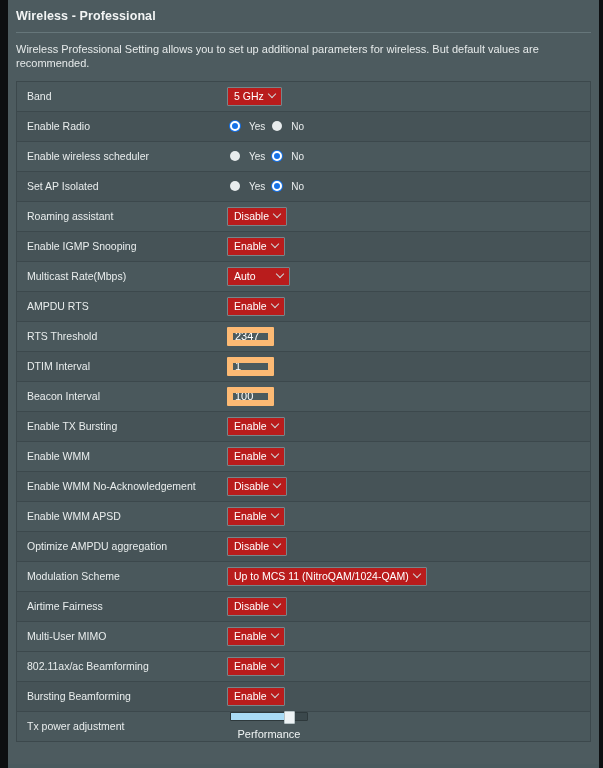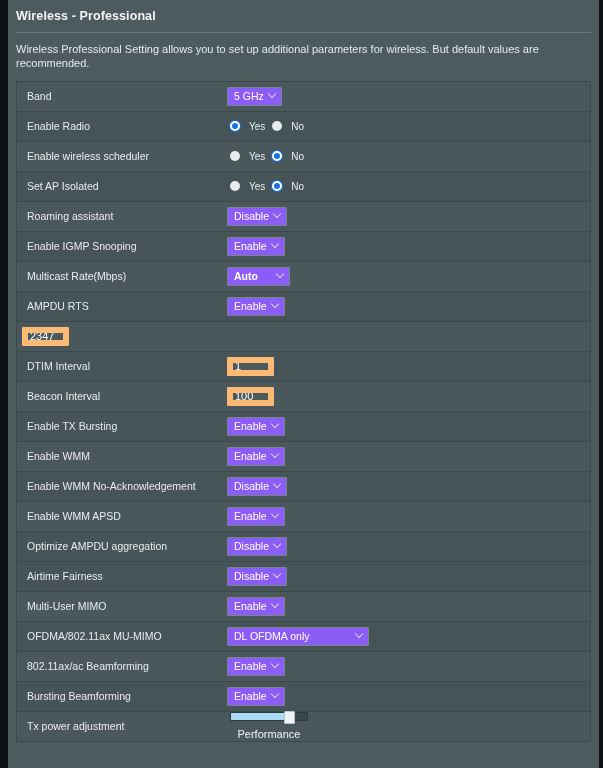--- a/index.html
+++ b/index.html
@@ -106,32 +106,32 @@
     padding-left: 5px;
     height: 100%;
   }
 
   
   .select {
     position: relative;
     display: inline-flex;
     align-items: center;
     height: 19px;
-    background: #8b5cf6;
+    background: #b91c1c;
     border: 1px solid #75868a;
     border-radius: 1px;
     color: #ffffff;
     font-size: 10.5px;
     padding: 0 17px 0 6px;
     cursor: pointer;
     user-select: none;
   }
   .select.w-sm  { min-width: 52px; }
   .select.w-md  { min-width: 56px; }
-  .select.w-lg  { min-width: 63px; font-weight: bold; }
+  .select.w-lg  { min-width: 63px; }
   .select.w-xl  { min-width: 183px; }
   .select.w-xxl { min-width: 142px; padding-right: 24px; }
 
   .select .chev {
     position: absolute;
     right: 5px;
     top: 50%;
     width: 7px;
     height: 7px;
     margin-top: -5px;
@@ -335,20 +335,21 @@
         <div class="row alt">
           <div class="cell-label">AMPDU RTS</div>
           <div class="cell-value">
             <div class="select w-md">
               <span>Enable</span>
               <span class="chev"></span>
             </div>
           </div>
         </div>
         <div class="row">
+          <div class="cell-label">RTS Threshold</div>
           <div class="cell-value">
             <input class="textbox" type="text" value="2347" style="">
           </div>
         </div>
         <div class="row alt">
           <div class="cell-label">DTIM Interval</div>
           <div class="cell-value">
             <input class="textbox" type="text" value="1" style="">
           </div>
         </div>
@@ -396,43 +397,43 @@
         </div>
         <div class="row alt">
           <div class="cell-label">Optimize AMPDU aggregation</div>
           <div class="cell-value">
             <div class="select w-md">
               <span>Disable</span>
               <span class="chev"></span>
             </div>
           </div>
         </div>
+        <div class="row">
+          <div class="cell-label">Modulation Scheme</div>
+          <div class="cell-value">
+            <div class="select w-xl">
+              <span>Up to MCS 11 (NitroQAM/1024-QAM)</span>
+              <span class="chev"></span>
+            </div>
+          </div>
+        </div>
         <div class="row alt">
           <div class="cell-label">Airtime Fairness</div>
           <div class="cell-value">
             <div class="select w-md">
               <span>Disable</span>
               <span class="chev"></span>
             </div>
           </div>
         </div>
         <div class="row">
           <div class="cell-label">Multi-User MIMO</div>
           <div class="cell-value">
             <div class="select w-md">
               <span>Enable</span>
-              <span class="chev"></span>
-            </div>
-          </div>
-        </div>
-        <div class="row alt">
-          <div class="cell-label">OFDMA/802.11ax MU-MIMO</div>
-          <div class="cell-value">
-            <div class="select w-xxl">
-              <span>DL OFDMA only</span>
               <span class="chev"></span>
             </div>
           </div>
         </div>
         <div class="row">
           <div class="cell-label">802.11ax/ac Beamforming</div>
           <div class="cell-value">
             <div class="select w-md">
               <span>Enable</span>
               <span class="chev"></span>

